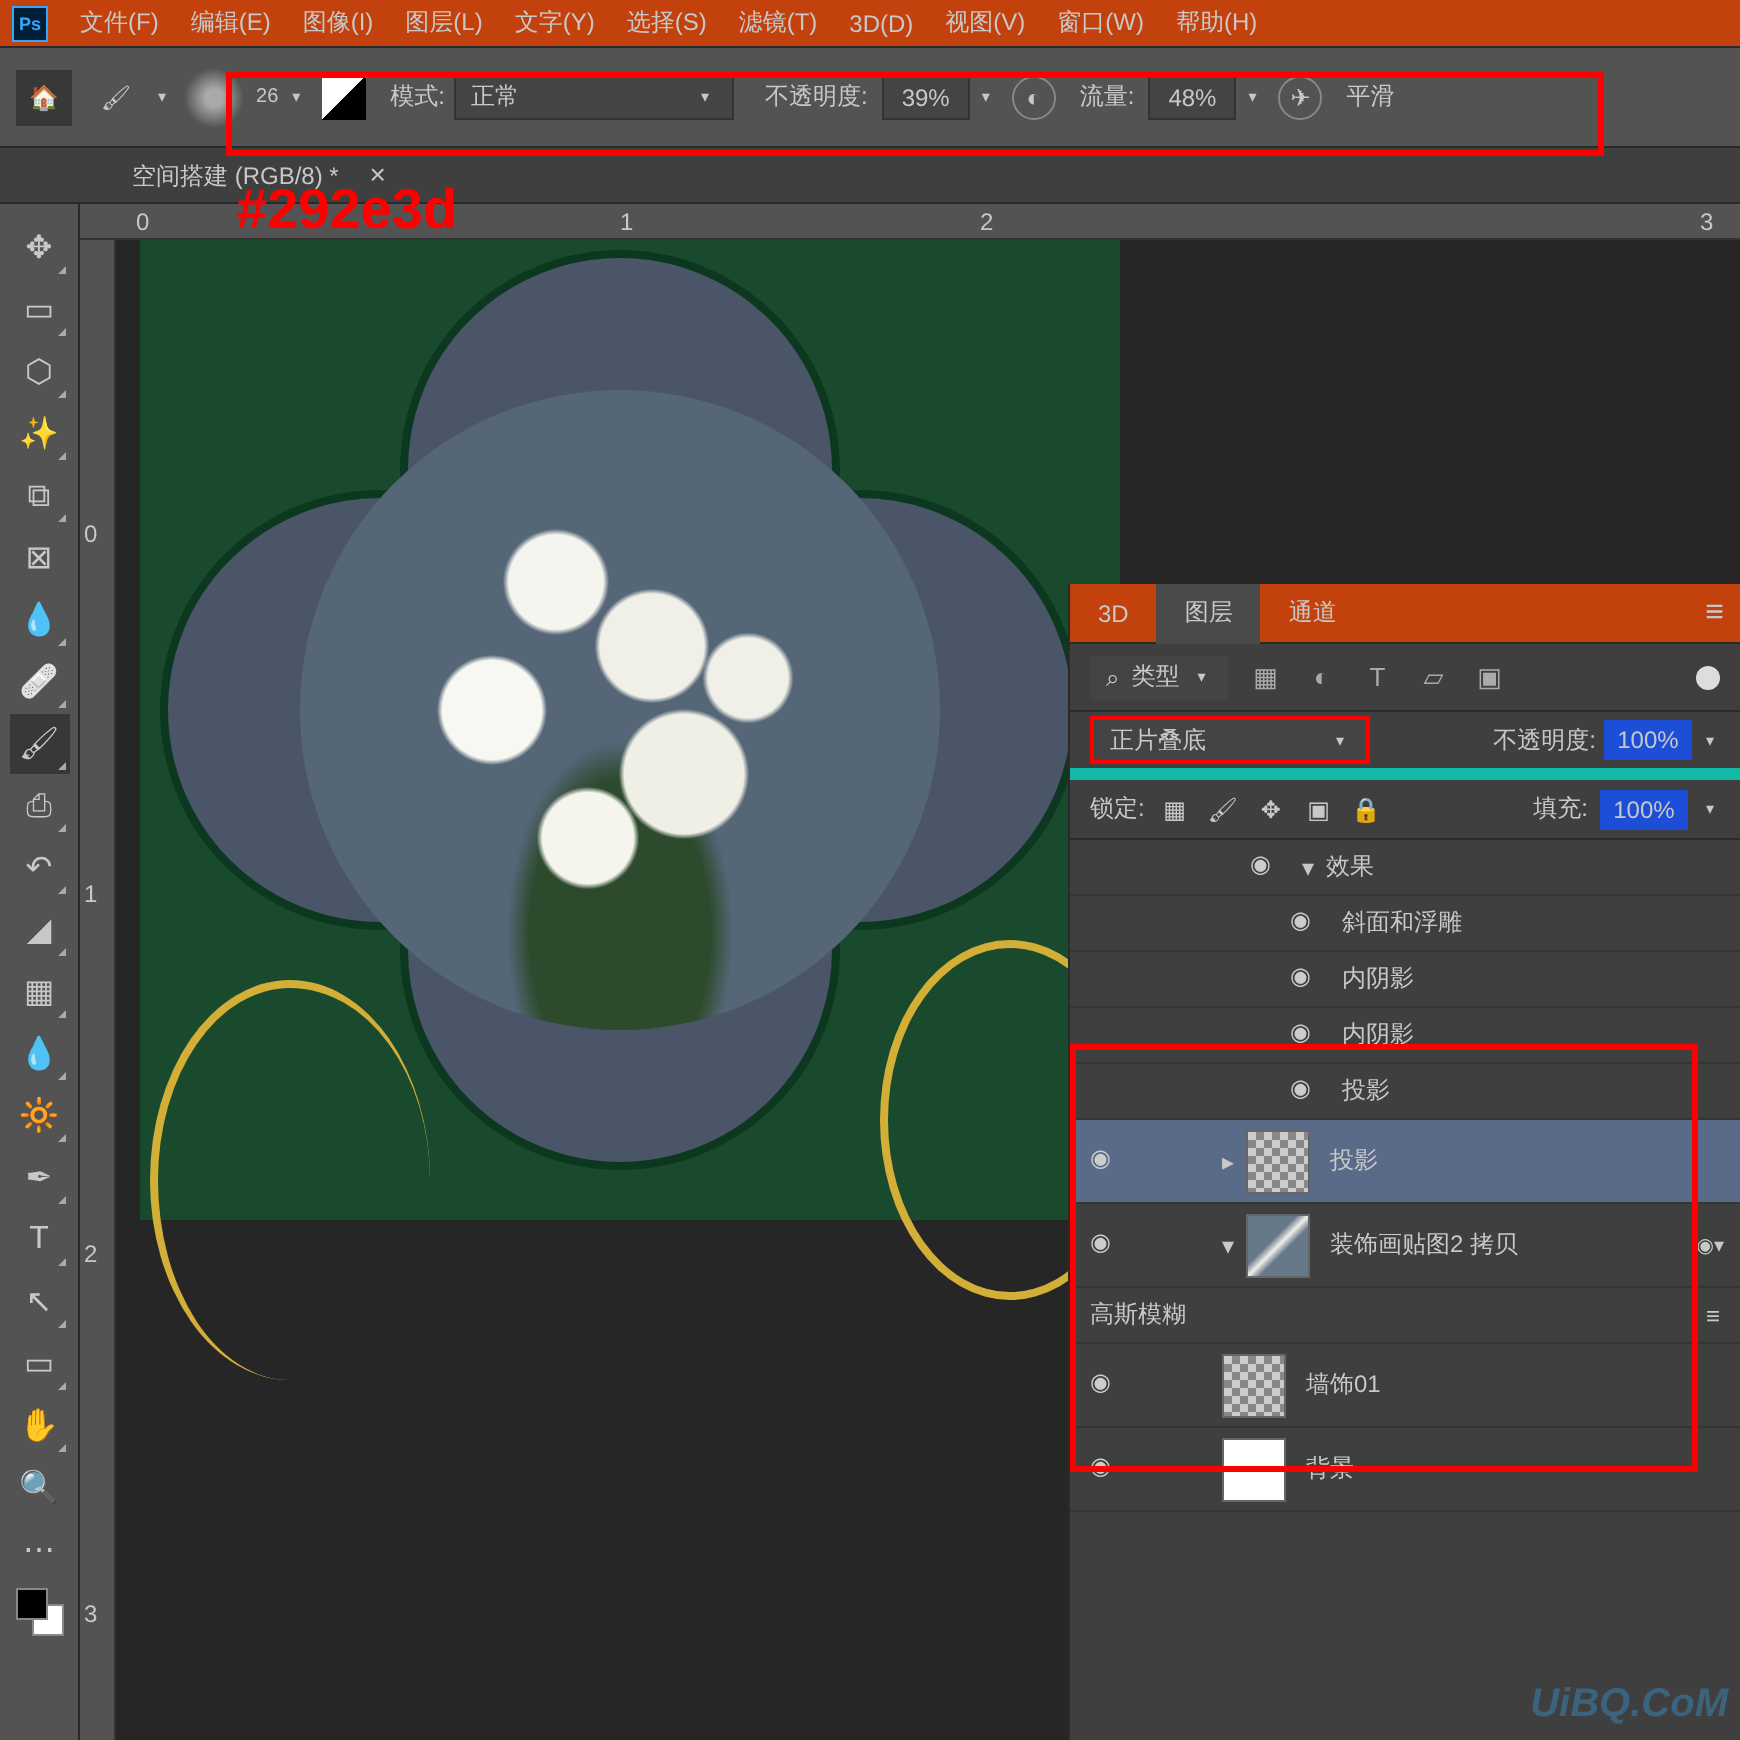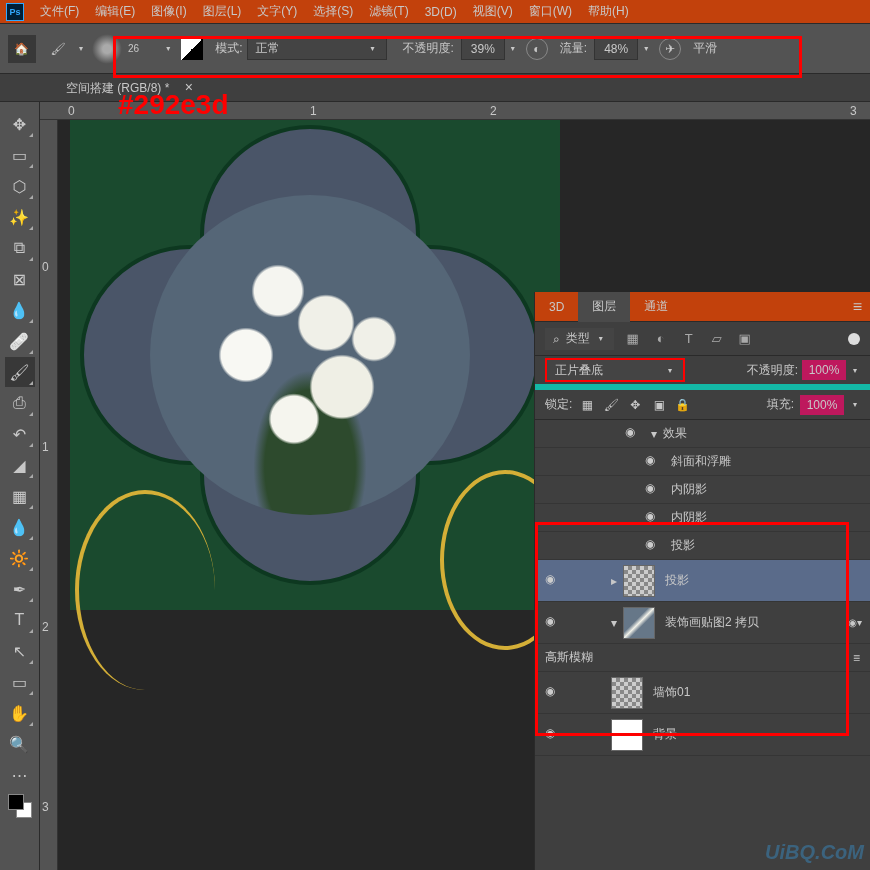--- a/index.html
+++ b/index.html
@@ -6,21 +6,21 @@
 body{background:#535353;width:870px;height:870px;overflow:hidden;position:relative}
 .menubar{background:#c2410c;height:24px;display:flex;align-items:center;padding:0 6px;border-bottom:1px solid #2a2a2a}
 .ps-logo{width:18px;height:18px;background:#001e36;border:1px solid #31a8ff;display:flex;align-items:center;justify-content:center;font-size:9px;color:#31a8ff;font-weight:bold;margin-right:8px}
 .menubar span{padding:0 8px;cursor:default}
 .optbar{background:#535353;height:50px;display:flex;align-items:center;padding:0 8px;border-bottom:1px solid #2a2a2a;position:relative}
 .red-box1{position:absolute;left:113px;top:36px;width:689px;height:42px;border:3px solid #ff0000;pointer-events:none}
 .home-btn{width:28px;height:28px;background:#383838;display:flex;align-items:center;justify-content:center;margin-right:8px}
 .brush-ic{width:28px;height:28px;display:flex;align-items:center;justify-content:center;margin-right:4px}
 .chev{font-size:8px;margin:0 3px}
 .brush-preview{width:30px;height:30px;background:radial-gradient(circle,#aaa 20%,#535353 70%);border-radius:50%;margin:0 6px}
-.brush-size{font-size:10px;margin-right:24px}
+.brush-size{font-size:10px;margin-right:4px}
 .hardness-sw{width:22px;height:22px;background:linear-gradient(135deg,#fff 50%,#000 50%);margin:0 8px}
 .opt-label{margin:0 4px}
 .opt-select{background:#444;height:22px;min-width:140px;display:flex;align-items:center;padding:0 8px;border:1px solid #333;justify-content:space-between}
 .opt-num{background:#444;height:22px;width:44px;display:flex;align-items:center;justify-content:center;border:1px solid #333;margin:0 3px}
 .circle-btn{width:22px;height:22px;border:1px solid #888;border-radius:50%;display:flex;align-items:center;justify-content:center;margin:0 8px}
 .tabbar{background:#3f3f3f;height:28px;display:flex;align-items:center;padding-left:58px;border-bottom:1px solid #2a2a2a}
 .tab{color:#ccc;padding:0 8px}
 .tab-close{margin-left:12px;font-size:14px}
 .color-anno{position:absolute;left:118px;top:89px;font-size:28px;font-weight:bold;color:#ff0000;z-index:20}
 .main{display:flex;height:768px}
@@ -52,21 +52,21 @@
 .ptab{padding:0 14px;height:30px;display:flex;align-items:center}
 .ptab.active{background:#4a4a4a}
 .panel-menu{margin-left:auto;margin-right:8px;font-size:16px}
 .filter-row{height:34px;display:flex;align-items:center;padding:0 10px;gap:10px;border-bottom:1px solid #2a2a2a}
 .kind-sel{background:#444;height:22px;display:flex;align-items:center;padding:0 8px;gap:6px}
 .filter-ic{width:18px;height:18px;display:flex;align-items:center;justify-content:center;font-size:13px;color:#aaa}
 .filter-dot{width:12px;height:12px;background:#ddd;border-radius:50%}
 .blend-row{height:34px;display:flex;align-items:center;padding:0 10px;border-bottom:6px solid #14b8a6;position:relative}
 .blend-sel{background:#444;height:24px;width:140px;display:flex;align-items:center;padding:0 8px;justify-content:space-between;border:2px solid #ff0000}
 .opacity-g{margin-left:auto;display:flex;align-items:center;gap:4px}
-.num-box{background:#be185d;width:44px;height:20px;display:flex;align-items:center;justify-content:center}
+.num-box{background:#1d4ed8;width:44px;height:20px;display:flex;align-items:center;justify-content:center}
 .lock-row{height:30px;display:flex;align-items:center;padding:0 10px;border-bottom:1px solid #2a2a2a;gap:6px}
 .lock-ic{width:18px;height:18px;display:flex;align-items:center;justify-content:center;font-size:12px}
 .layers-list{height:410px;overflow:hidden;position:relative}
 .layer-row{height:42px;display:flex;align-items:center;padding-left:10px;border-bottom:1px solid #353535;position:relative}
 .layer-row.sel{background:#5a6b8a}
 .layer-row.eff{height:28px;padding-left:10px}
 .eye{width:18px;height:18px;margin-right:8px}
 .eye.on::before{content:"◉";color:#ccc}
 .indent{width:20px}
 .thumb{width:32px;height:32px;border:1px solid #666;margin-right:10px;background:repeating-conic-gradient(#888 0 25%,#ccc 0 50%) 0 0/8px 8px}

